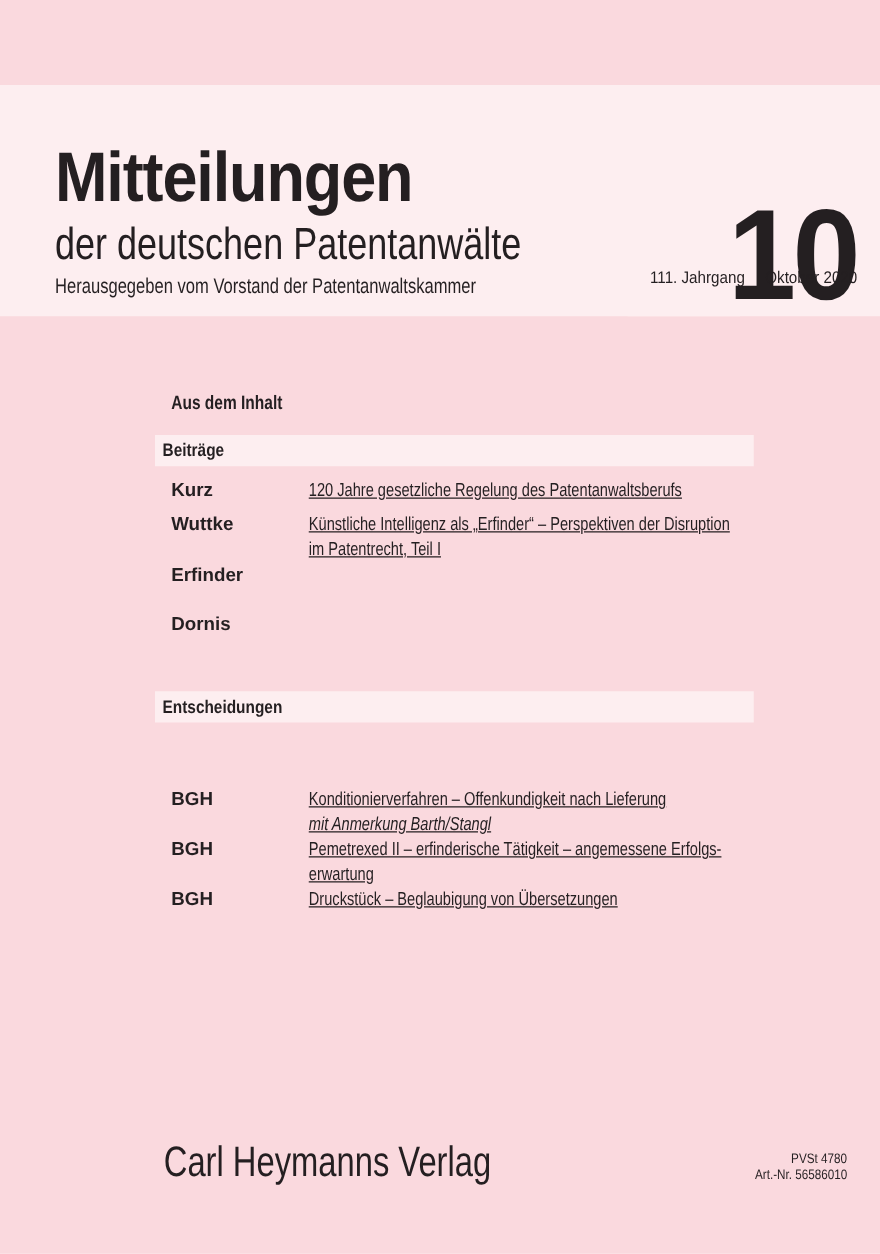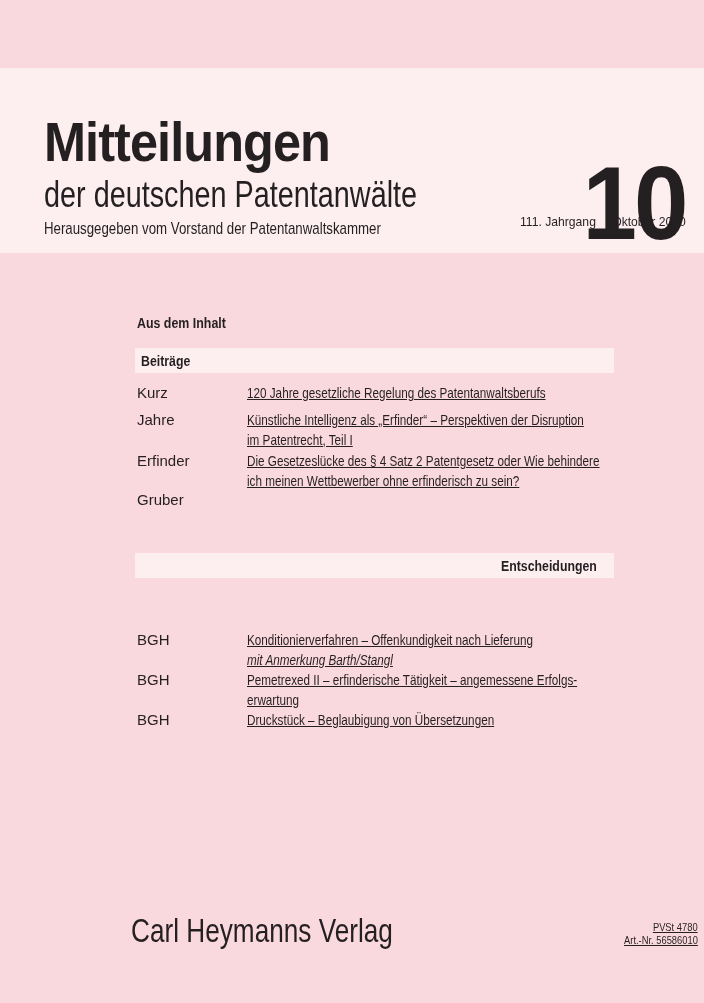--- a/index.html
+++ b/index.html
@@ -61,52 +61,52 @@
     display: flex; justify-content: space-between; align-items: baseline;
     font-size: 13.5px; line-height: 15px;
   }
 
   
   .toc-heading {
     position: absolute; left: 137px; top: 314px;
     font-size: 15.5px; font-weight: 700; line-height: 18px;
   }
   .band {
-    position: absolute; left: 135px; width: 479px; height: 25px;
+    position: absolute; left: 124px; width: 479px; height: 25px;
     background: var(--panel, #fdeef0);
     display: flex; align-items: center;
   }
   .band.b1 { top: 348px; }
-  .band.b2 { top: 553px; justify-content: flex-end; }
+  .band.b2 { top: 553px; }
   .band-title {
     margin-left: 6px;
     font-size: 14.5px; font-weight: 700;
   }
 
   .row { position: absolute; left: 137px; display: flex; align-items: flex-start; }
   .row .author {
     width: 110px; flex: 0 0 110px;
-    font-size: 15px; font-weight: 400; line-height: 19.5px;
+    font-size: 15px; font-weight: 700; line-height: 19.5px;
   }
   .row .cell { width: 380px; text-decoration: underline; }
   .lines {
     font-size: 15px; line-height: 19.5px;
     white-space: pre-line;
   }
   .note { font-style: italic; }
 
   
   .publisher-name {
     position: absolute; left: 131px; top: 910px;
     font-size: 34px; font-weight: 400; line-height: 40px;
   }
   .print-info {
-    position: absolute; right: 6px; top: 921px;
+    position: absolute; right: 26px; top: 921px;
     text-align: right;
-    font-size: 11px; line-height: 12.5px; text-decoration: underline;
+    font-size: 11px; line-height: 12.5px;
   }
 </style>
 </head>
 <body>
 
 <div class="page">
 
   <div class="masthead">
     <div class="mast-box left">
       <div class="journal-title cx cx9">Mitteilungen</div>
@@ -129,37 +129,33 @@
   </div>
 
   <div class="row" style="top:383px">
     <div class="author">Kurz</div>
     <div class="cell">
       <div class="lines cx cx78">120 Jahre gesetzliche Regelung des Patentanwaltsberufs</div>
     </div>
   </div>
 
   <div class="row" style="top:410px">
-    <div class="author">Jahre</div>
+    <div class="author">Wuttke</div>
     <div class="cell">
       <div class="lines cx cx78">Künstliche Intelligenz als „Erfinder“ – Perspektiven der Disruption
 im Patentrecht, Teil I</div>
     </div>
   </div>
 
   <div class="row" style="top:451px">
     <div class="author">Erfinder</div>
-    <div class="cell">
-      <div class="lines cx cx78">Die Gesetzeslücke des § 4 Satz 2 Patentgesetz oder Wie behindere
-ich meinen Wettbewerber ohne erfinderisch zu sein?</div>
-    </div>
   </div>
 
   <div class="row" style="top:490px">
-    <div class="author">Gruber</div>
+    <div class="author">Dornis</div>
   </div>
 
   <div class="band b2">
     <span class="band-title cx cx85">Entscheidungen</span>
   </div>
 
 
   <div class="row" style="top:630px">
     <div class="author">BGH</div>
     <div class="cell">

